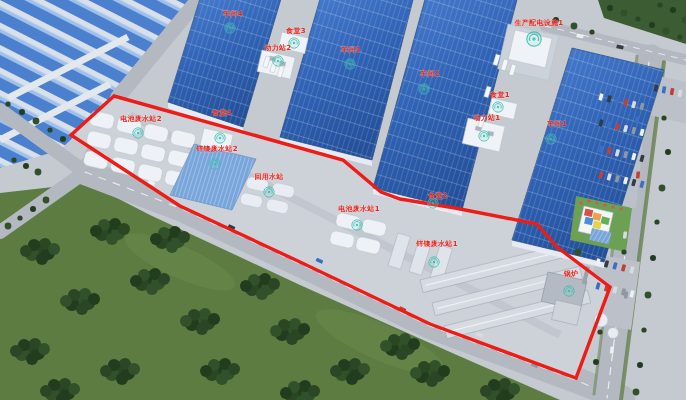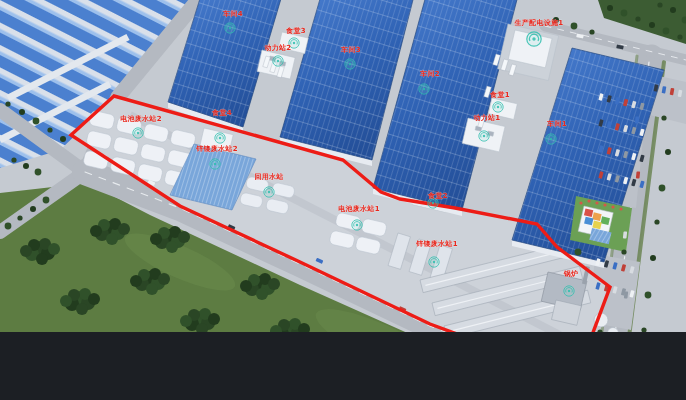--- a/index.html
+++ b/index.html
@@ -1,16 +1,16 @@
 <!DOCTYPE html>
 <html><head>
 <meta charset="utf-8">
 <style>
   html,body{margin:0;padding:0;background:#1c1f24;}
-  #stage{position:relative;width:686px;height:332px;overflow:hidden;
+  #stage{position:relative;width:686px;height:400px;overflow:hidden;
          font-family:"DejaVu Sans",sans-serif;background:#c5cad1;}
   svg{display:block;}
   .lbl{font-size:7px;font-weight:bold;letter-spacing:.3px;
        paint-order:stroke;stroke:rgba(255,255,255,.5);stroke-width:.45px;}
   .logo{color:#2fbfae;opacity:.85;}
 </style>
 </head>
 <body>
 
 <div id="stage">

